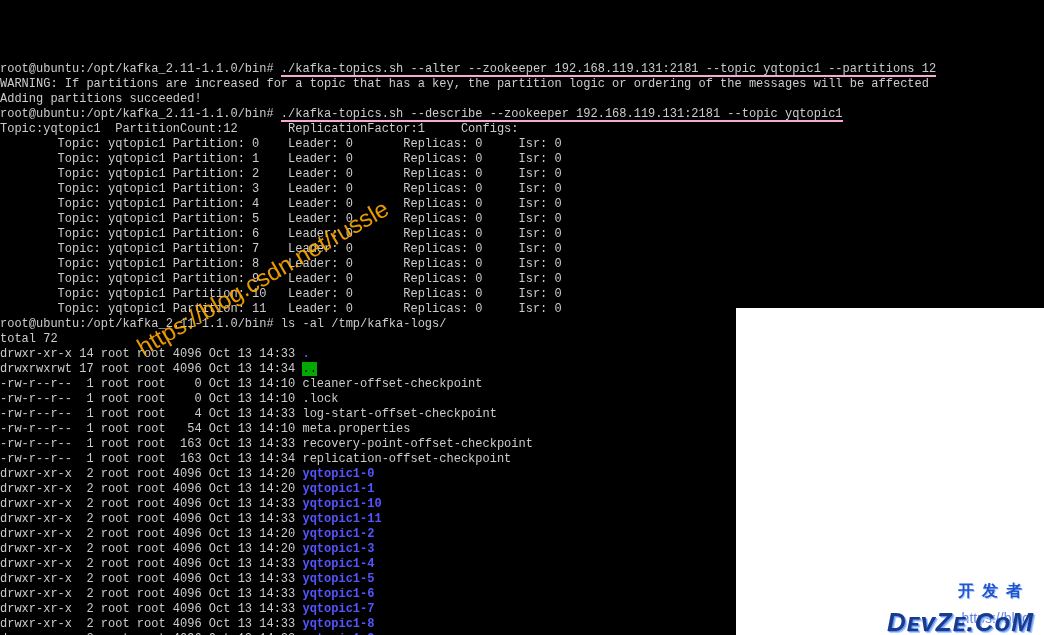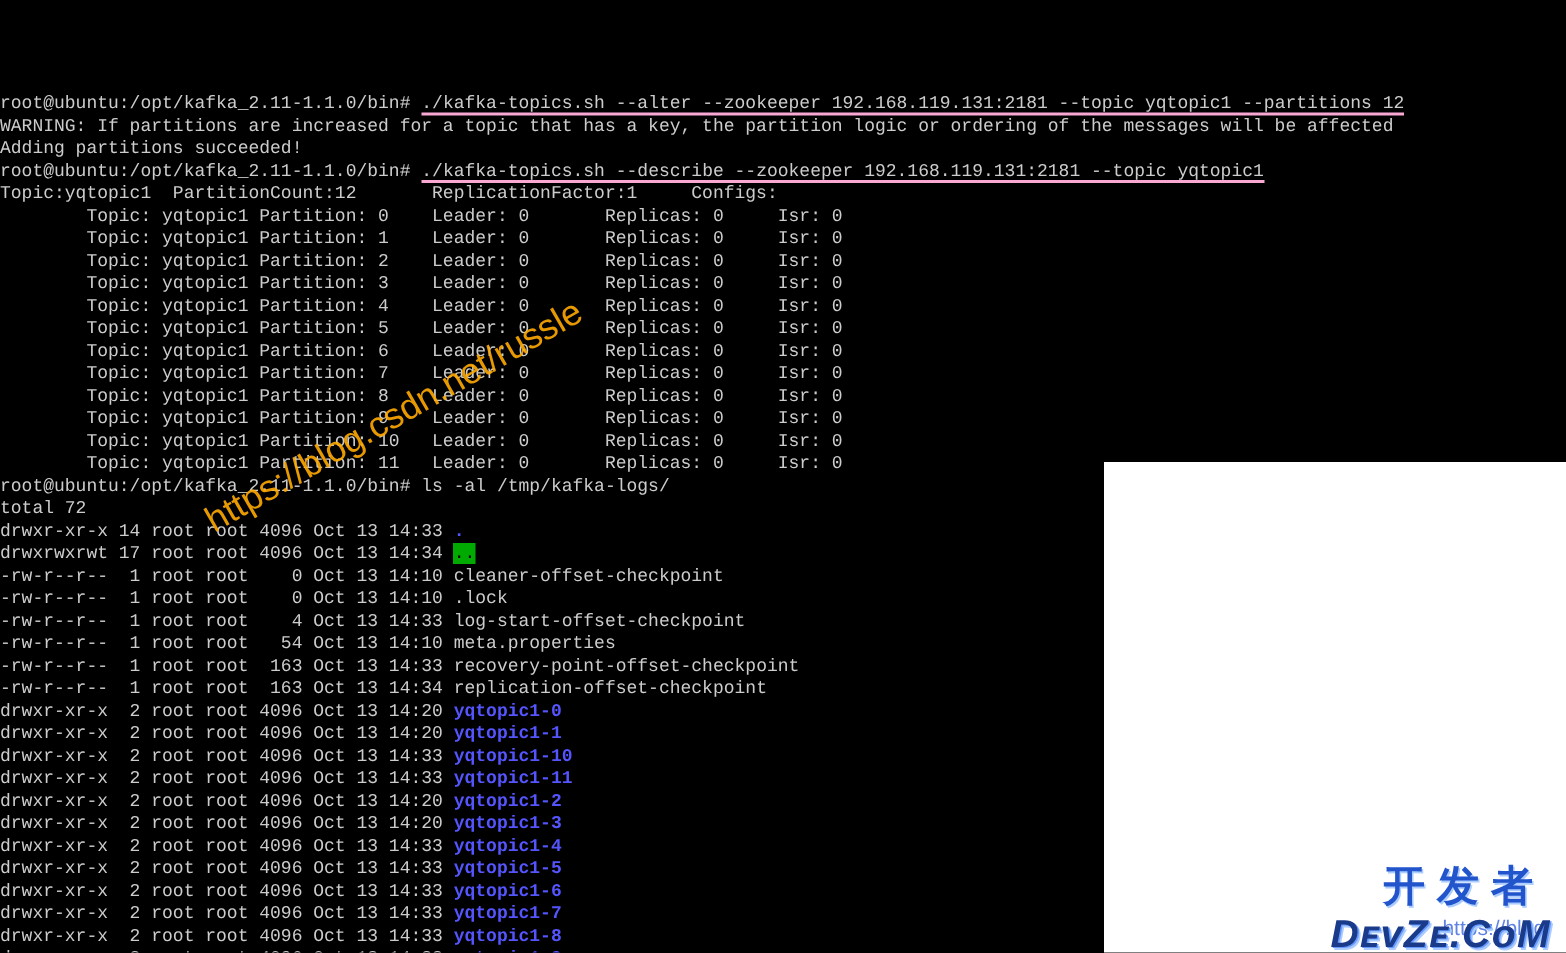--- a/index.html
+++ b/index.html
@@ -65,21 +65,21 @@
     font-style: italic;
     color: #1a3a8a;
     text-shadow: 1px 1px 0 #6699ff, 2px 2px 0 #aaccff;
     letter-spacing: 1px;
   }
   .devze-cn {
     position: absolute;
     right: 14px;
     bottom: 38px;
     font-family: "Microsoft YaHei", Arial, sans-serif;
-    font-size: 28px;
+    font-size: 16px;
     font-weight: bold;
     color: #2255cc;
     letter-spacing: 8px;
     text-shadow: 1px 1px 0 #aaccff;
   }
   .line { display: block; }
 </style>
 </head>
 <body>
 

